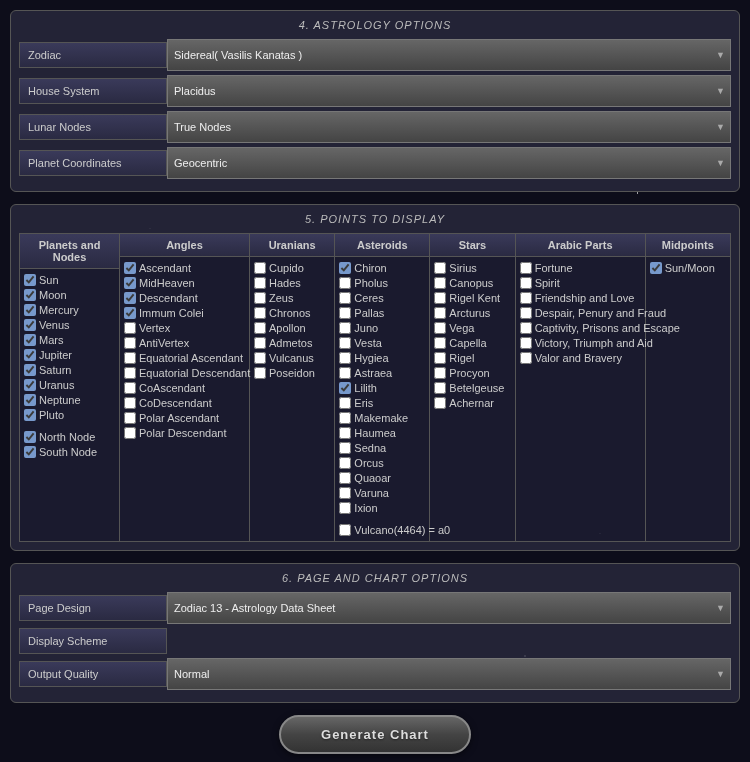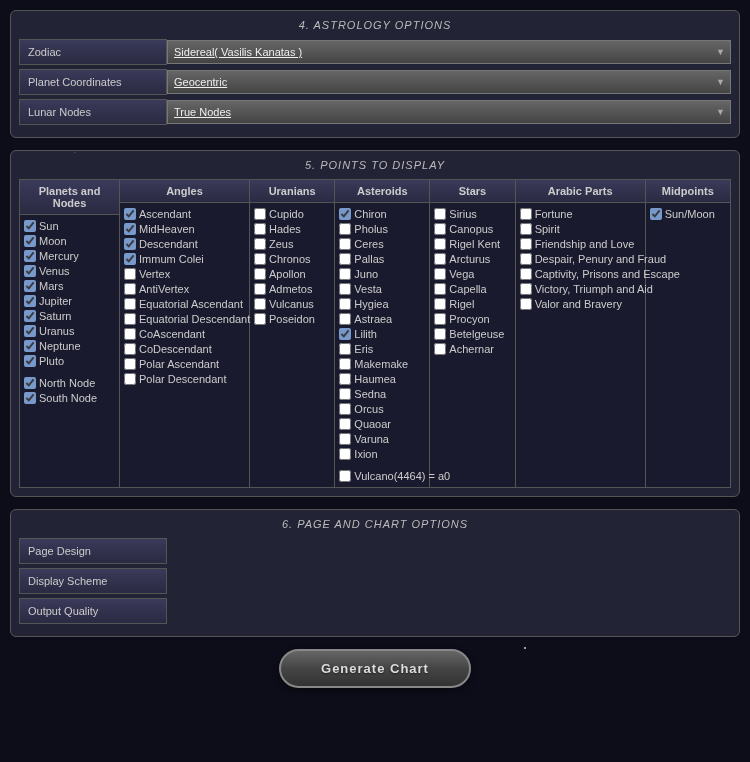--- a/index.html
+++ b/index.html
@@ -93,24 +93,23 @@
       pointer-events: none;
     }
 
     .select-wrapper select {
       width: 100%;
       background: linear-gradient(to bottom, #666, #444);
       border: 1px solid #777;
       color: #eee;
       padding: 3px 4px 3px 6px;
       font-size: 11px;
-      height: 24px;
+      height: 32px;
       cursor: pointer;
       appearance: none;
-      text-decoration: underline;
       -webkit-appearance: none;
     }
 
     
     .points-grid {
       display: flex;
       border: 1px solid #555;
       background: #1a1a2e;
     }
 
@@ -219,27 +218,31 @@
   <div class="section-container">
     <div class="section-title">4. Astrology Options</div>
 
     <div id="astrology-fields">
 
     <div class="form-row">
           <div class="form-label">Zodiac</div>
           <div class="select-wrapper"><select><option value="Sidereal( Vasilis Kanatas )">Sidereal( Vasilis Kanatas )</option><option value="Tropical">Tropical</option><option value="Draconic">Draconic</option></select></div>
         </div>
         <div class="form-row">
-          <div class="form-label">Planet Coordinates</div>
-          <div class="select-wrapper"><select><option value="Geocentric">Geocentric</option><option value="Heliocentric">Heliocentric</option><option value="Topocentric">Topocentric</option></select></div>
+          <div class="form-label">House System</div>
+          <div class="select-wrapper"><select><option value="Placidus">Placidus</option><option value="Koch">Koch</option><option value="Equal">Equal</option><option value="Whole Sign">Whole Sign</option></select></div>
         </div>
         <div class="form-row">
           <div class="form-label">Lunar Nodes</div>
           <div class="select-wrapper"><select><option value="True Nodes">True Nodes</option><option value="Mean Nodes">Mean Nodes</option></select></div>
         </div>
+        <div class="form-row">
+          <div class="form-label">Planet Coordinates</div>
+          <div class="select-wrapper"><select><option value="Geocentric">Geocentric</option><option value="Heliocentric">Heliocentric</option><option value="Topocentric">Topocentric</option></select></div>
+        </div>
       </div>
   </div>
 
   <div class="section-container">
     <div class="section-title">5. Points to Display</div>
 
     <div class="points-grid">
 
       <div class="points-col planets-col">
         <div class="col-header">Planets and Nodes</div>
@@ -559,25 +562,27 @@
     </div>
   </div>
 
   <div class="section-container">
     <div class="section-title">6. Page and Chart Options</div>
 
     <div id="chart-fields">
 
     <div class="form-row">
           <div class="form-label">Page Design</div>
+          <div class="select-wrapper"><select><option value="Zodiac 13 - Astrology Data Sheet">Zodiac 13 - Astrology Data Sheet</option><option value="Classic">Classic</option><option value="Modern">Modern</option></select></div>
         </div>
         <div class="form-row">
           <div class="form-label">Display Scheme</div>
         </div>
         <div class="form-row">
           <div class="form-label">Output Quality</div>
+          <div class="select-wrapper"><select><option value="Normal">Normal</option><option value="High">High</option><option value="Draft">Draft</option></select></div>
         </div>
       </div>
   </div>
 
   <button class="generate-btn">Generate Chart</button>
 
 </div>
 
 </body></html>

